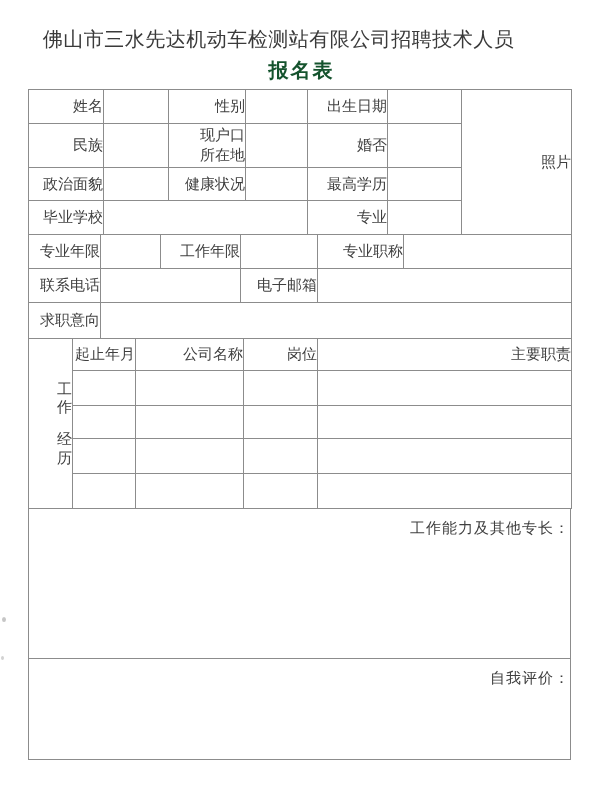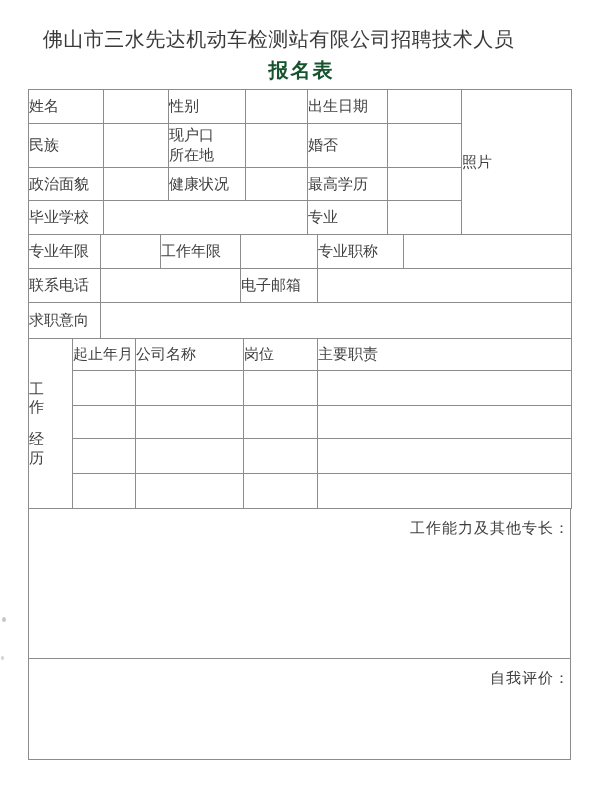--- a/index.html
+++ b/index.html
@@ -23,21 +23,21 @@
   }
   .form-area { position:absolute; left:28px; top:89px; width:543px; }
   table {
     border-collapse:collapse; table-layout:fixed;
     width:543px; margin-top:-1px;
   }
   table.first { margin-top:0; }
   td {
     border:1px solid #8c8c8c;
     font-size:15px; color:#3f3f3f;
-    text-align:left; vertical-align:middle;
+    text-align:right; vertical-align:middle;
     padding:0; overflow:hidden;
     line-height:1.25;
   }
   td.fill { background:#ffffff; }
   td.two-line div { line-height:1.3; }
   td.vlabel-cell { vertical-align:middle; }
   .vlabel {
     display:flex; flex-direction:column; align-items:center;
     gap:13px; letter-spacing:0;
   }

